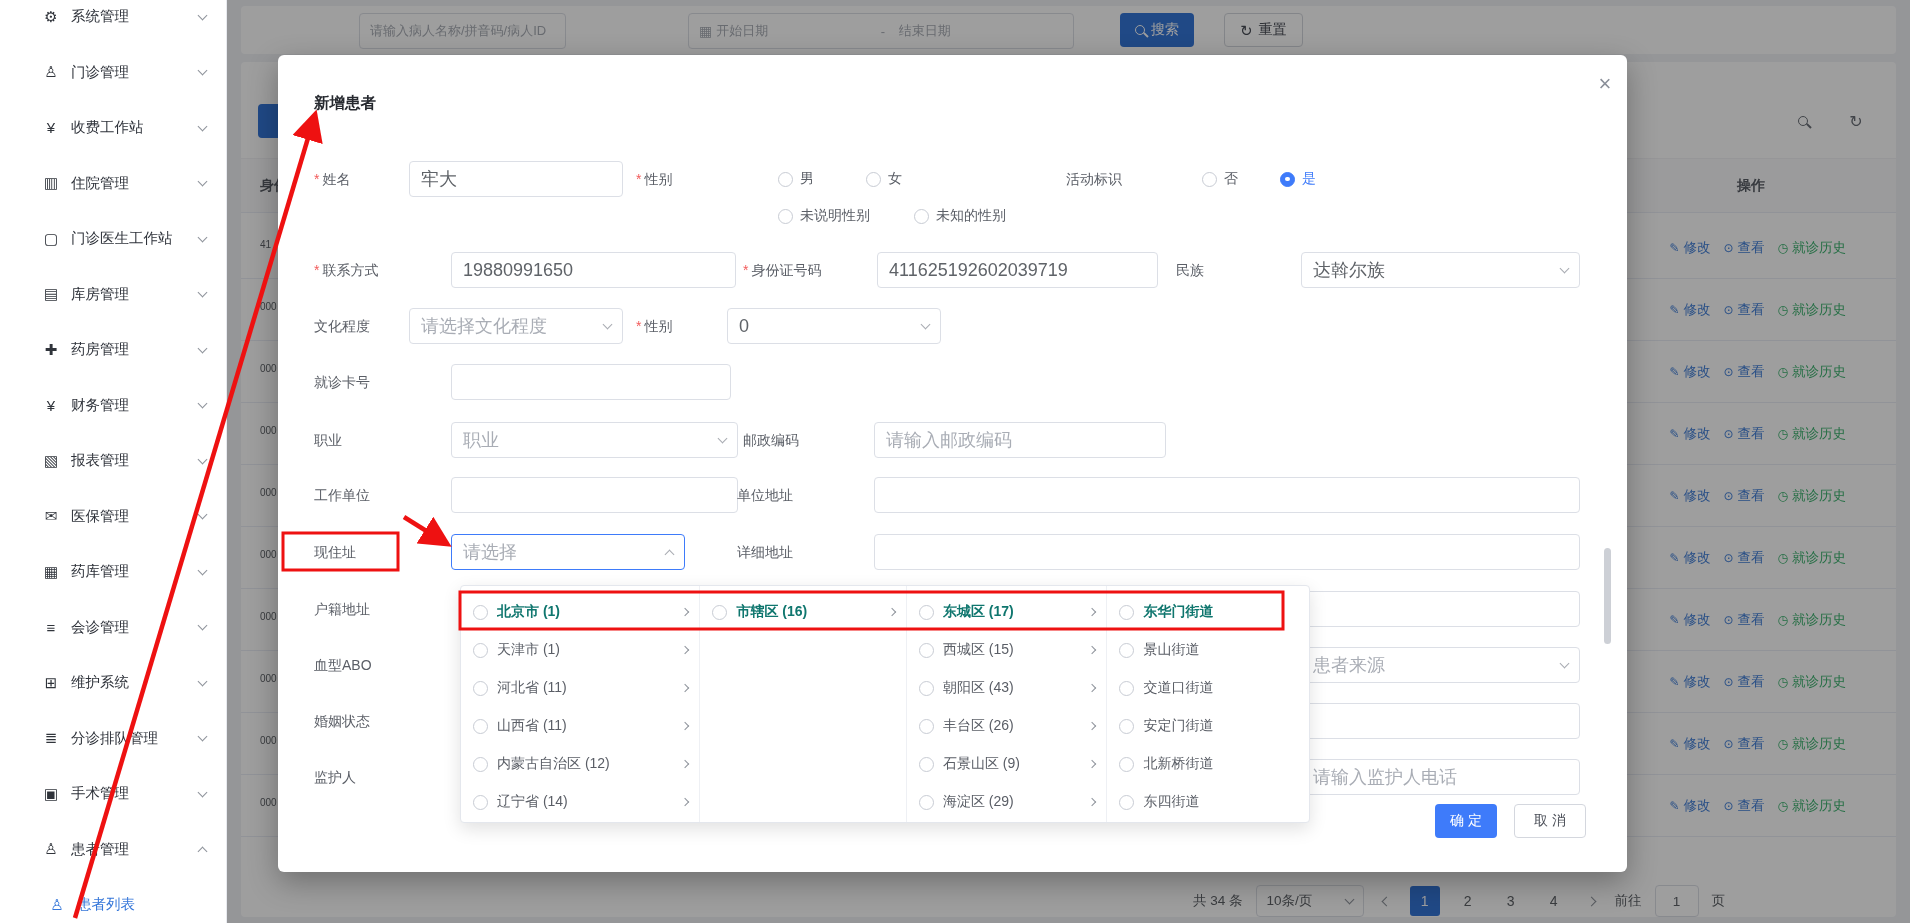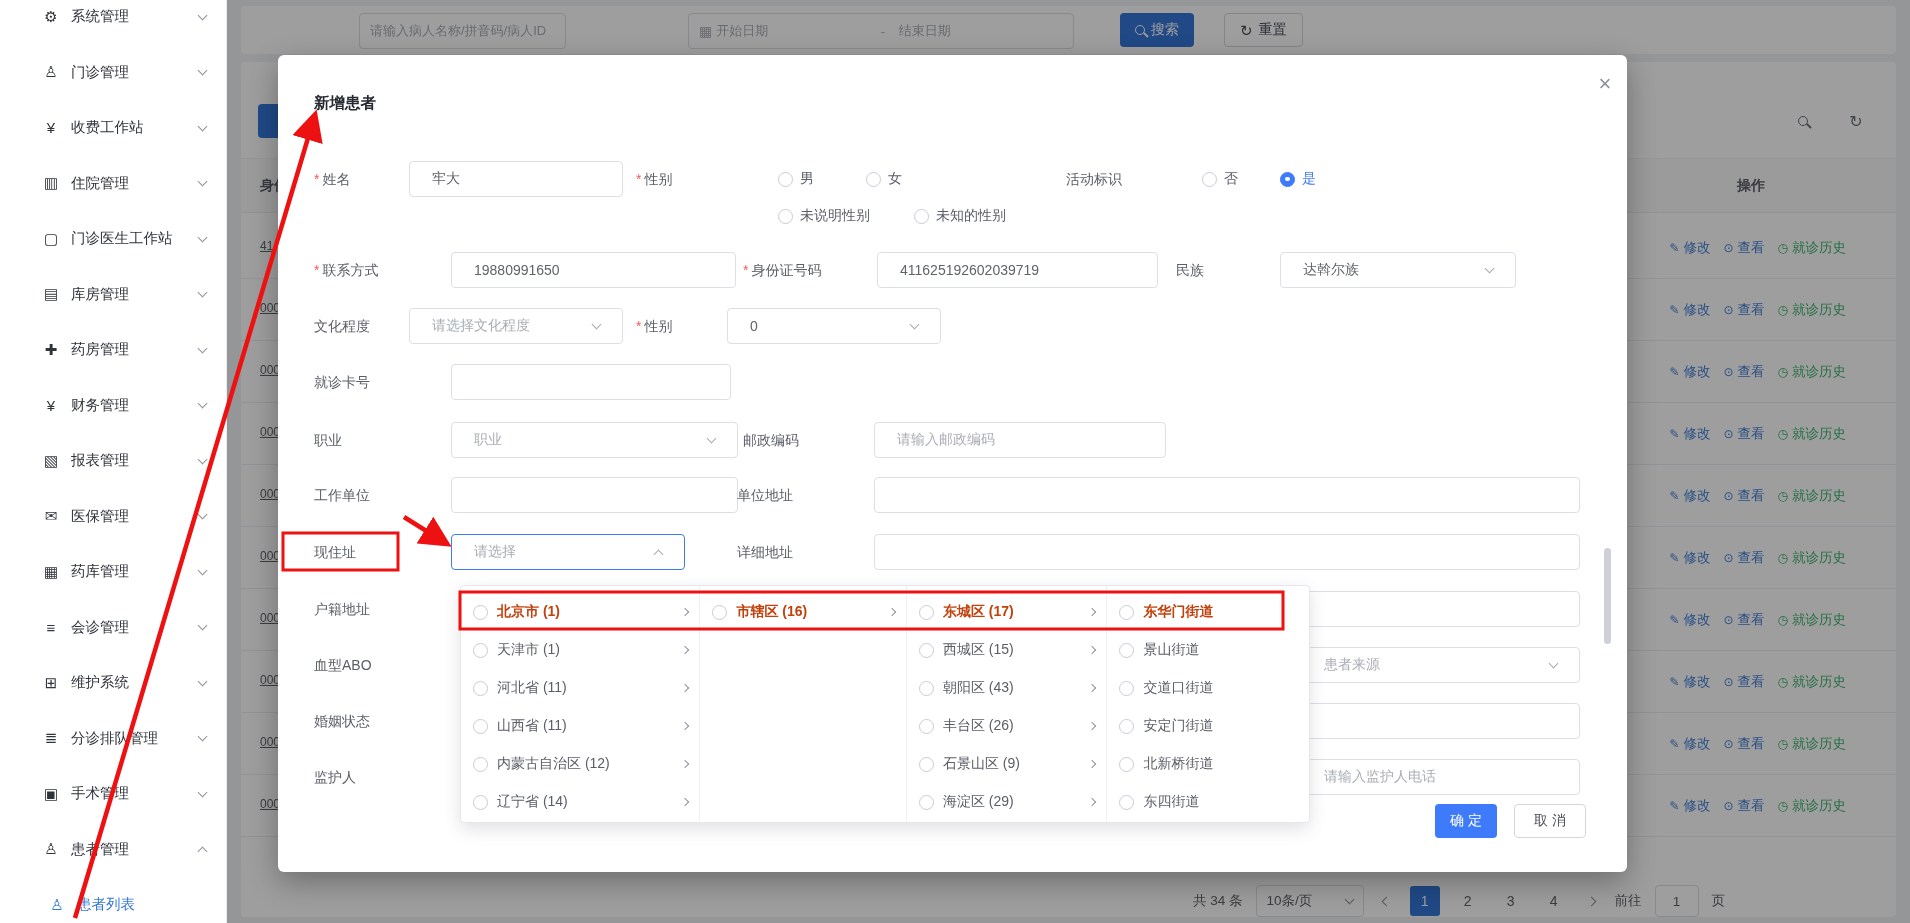--- a/index.html
+++ b/index.html
@@ -23,21 +23,21 @@
   .sb-sub{position:absolute;top:877px;left:0;right:0;height:55px;display:flex;align-items:center;
           padding:0 20px 0 46px;cursor:pointer;}
   .sb-sub .sb-ic,.sb-sub .sb-tx{color:#3476d9;}
 
   
   .main{position:absolute;left:227px;top:0;right:0;bottom:0;}
   .card{position:absolute;background:#fff;border-radius:4px;}
   .filter-card{left:14px;top:6px;width:1655px;height:48px;}
   .f-lbl{position:absolute;top:15px;font-size:14px;font-weight:700;color:#23262c;white-space:nowrap;margin-top:42px;}
   .inp{position:absolute;height:36px;border:1px solid #dcdfe6;border-radius:4px;background:#fff;
-       display:flex;align-items:center;padding:0 22px;font-size:14px;color:#5f6368;
+       display:flex;align-items:center;padding:0 11px;font-size:18px;color:#5f6368;
        white-space:nowrap;overflow:hidden;}
   .f-inp{font-size:13px;padding:0 10px;}
   .ph{color:#a9adb5;overflow:hidden;}
   .daterange{justify-content:space-between;}
   .daterange .ph{flex:1;text-align:left;}
   .daterange .sep{flex:none;width:18px;}
   .cal{color:#a9adb5;font-size:14px;margin-right:4px;flex:none;}
   .btn{position:absolute;height:34px;border:none;border-radius:4px;font-size:14px;display:flex;
        align-items:center;justify-content:center;gap:6px;padding:0 15px;cursor:pointer;
        font-family:inherit;white-space:nowrap;}
@@ -52,21 +52,21 @@
   .table-card{left:14px;top:62px;width:1655px;height:855px;}
   .add-btn{left:17px;top:42px;width:90px;}
   .tool-ic{position:absolute;top:44px;width:30px;height:30px;display:flex;align-items:center;
            justify-content:center;color:#6b7078;font-size:16px;cursor:pointer;}
   .thead{position:absolute;left:0;top:96px;width:100%;height:55px;background:#fafbfc;
          border-bottom:1px solid #ebeef5;border-top:1px solid #f2f3f5;}
   .th-id{position:absolute;left:19px;top:18px;font-size:14px;font-weight:700;color:#5a5e66;}
   .th-act{position:absolute;left:1460px;width:100px;text-align:center;top:18px;font-size:14px;
           font-weight:700;color:#5a5e66;}
   .trow{position:absolute;left:0;width:100%;height:62px;border-bottom:1px solid #ebeef5;background:#fff;}
-  .td-id{position:absolute;left:19px;top:22px;font-size:12px;color:#5f6368;text-decoration:underline;}
+  .td-id{position:absolute;left:19px;top:22px;font-size:10px;color:#5f6368;}
   .td-acts{position:absolute;right:50px;top:22px;display:flex;gap:13px;white-space:nowrap;}
   .lnk{display:inline-flex;align-items:center;gap:4px;font-size:13.5px;color:#4380d9;cursor:pointer;}
   .lnk.green{color:#3eb370;}
   .aic{font-size:12px;line-height:1;}
 
   .pagination{position:absolute;left:952px;top:823px;display:flex;align-items:center;gap:13px;
               font-size:13.5px;color:#5f6368;}
   .pg-size{width:108px;height:32px;border:1px solid #dcdfe6;border-radius:4px;display:flex;
            align-items:center;justify-content:space-between;padding:0 10px;background:#fff;}
   .pg-num{width:30px;height:30px;display:flex;align-items:center;justify-content:center;
@@ -105,21 +105,21 @@
   
   .cascader{position:absolute;left:460px;top:585px;width:850px;height:238px;background:#fff;
             border:1px solid #e4e7ed;border-radius:4px;box-shadow:0 6px 18px rgba(0,0,0,0.12);
             z-index:30;display:flex;}
   .cas-col{padding-top:7px;border-right:1px solid #eef0f4;overflow:hidden;height:100%;}
   .cas-col.last{border-right:none;}
   .cas-item{height:38px;display:flex;align-items:center;padding:0 22px 0 12px;position:relative;
             cursor:pointer;}
   .cas-item .rdot{margin-right:9px;}
   .cas-tx{font-size:14px;color:#5a5e66;white-space:nowrap;overflow:hidden;}
-  .cas-item.bold .cas-tx{font-weight:700;color:#c2410c;}
+  .cas-item.bold .cas-tx{font-weight:700;color:#0f766e;}
   .cas-item .chev{position:absolute;right:11px;width:6px;height:6px;}
 
   .annot{position:absolute;left:0;top:0;z-index:100;pointer-events:none;}
 </style>
 </head>
 <body>
 
 <aside class="sidebar">
   <nav class="sb-nav">
     <div class="sb-item">
@@ -497,21 +497,21 @@
   <span class="flabel" style="left:465px;top:205px">
       <span class="star">*</span>
       <span>身份证号码</span>
     </span>
   <div class="inp" style="left:599px;top:197px;width:281px">
       <span>411625192602039719</span>
     </div>
   <span class="flabel" style="left:898px;top:205px">
       <span>民族</span>
     </span>
-  <div class="inp sel" style="left:1002px;top:197px;width:236px">
+  <div class="inp sel" style="left:1023px;top:197px;width:279px">
       <span>达斡尔族</span>
       <span class="chev dn"></span>
     </div>
 
   <span class="flabel" style="left:36px;top:261px">
       <span>文化程度</span>
     </span>
   <div class="inp sel" style="left:131px;top:253px;width:214px">
       <span class="ph">请选择文化程度</span>
       <span class="chev dn"></span>

